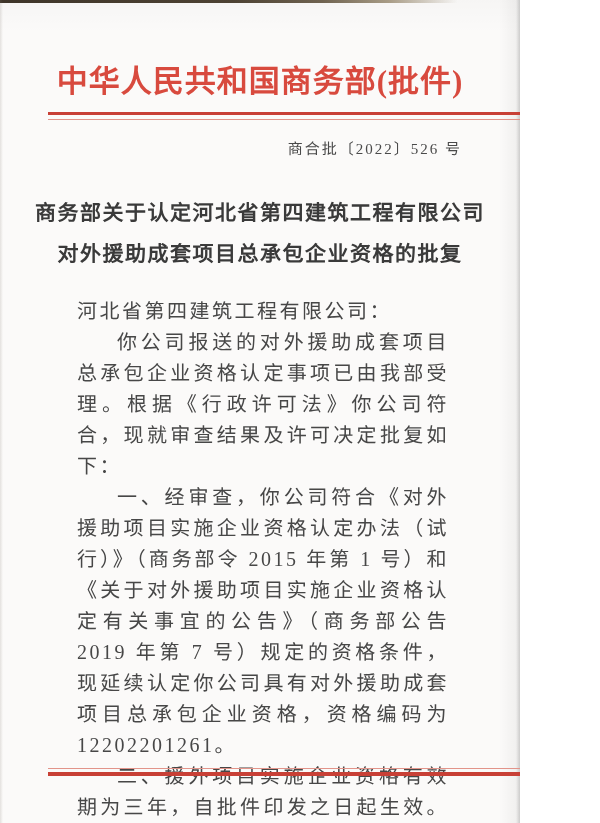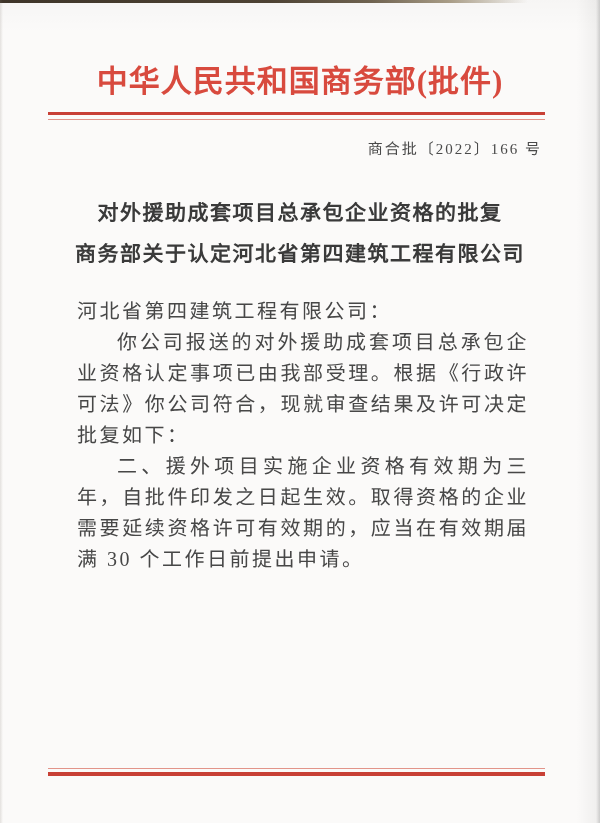--- a/index.html
+++ b/index.html
@@ -2,21 +2,21 @@
 <html lang="zh-CN" style="--header-red: #d84a3e; --rule-red: #c84036; --rule-red-light: #e2948a; --text-dark: #3a3a3a; --text-body: #474747; --paper: #fbfaf9;"><head>
 <meta charset="utf-8">
 <style>
   html, body {
     margin: 0;
     padding: 0;
     background: #ffffff;
   }
   .page {
     position: relative;
-    width: 600px;
+    width: 520px;
     height: 823px;
     overflow: hidden;
     background: var(--paper, #fbfaf9);
     background-image: linear-gradient(to right, rgba(0,0,0,0) 96%, rgba(0,0,0,0.05) 100%),
                       linear-gradient(to bottom, rgba(0,0,0,0.02) 0%, rgba(0,0,0,0) 4%);
     font-family: "Liberation Serif", "DejaVu Serif", serif;
   }
   
   .scan-edge-top {
     position: absolute;
@@ -103,28 +103,29 @@
 <div class="page">
 
   <div class="scan-edge-top"></div>
   <div class="scan-edge-right"></div>
   <div class="scan-edge-left"></div>
 
   <h1 class="header-title">中华人民共和国商务部(批件)</h1>
 
   <div class="header-rule"></div>
 
-  <div class="doc-number">商合批〔2022〕166 号</div>
+  <div class="doc-number">商合批〔2022〕526 号</div>
 
   <div class="doc-title">
+    <div>商务部关于认定河北省第四建筑工程有限公司</div>
     <div>对外援助成套项目总承包企业资格的批复</div>
-    <div>商务部关于认定河北省第四建筑工程有限公司</div>
   </div>
 
   <div class="doc-body">
     <p class="salutation">河北省第四建筑工程有限公司：</p>
     <p class="para">你公司报送的对外援助成套项目总承包企业资格认定事项已由我部受理。根据《行政许可法》你公司符合，现就审查结果及许可决定批复如下：</p>
+    <p class="para">一、经审查，你公司符合《对外援助项目实施企业资格认定办法（试行）》（商务部令 2015 年第 1 号）和《关于对外援助项目实施企业资格认定有关事宜的公告》（商务部公告 2019 年第 7 号）规定的资格条件，现延续认定你公司具有对外援助成套项目总承包企业资格，资格编码为 12202201261。</p>
     <p class="para">二、援外项目实施企业资格有效期为三年，自批件印发之日起生效。取得资格的企业需要延续资格许可有效期的，应当在有效期届满 30 个工作日前提出申请。</p>
   </div>
 
   <div class="footer-rule"></div>
 
 </div>
 
 </body></html>

